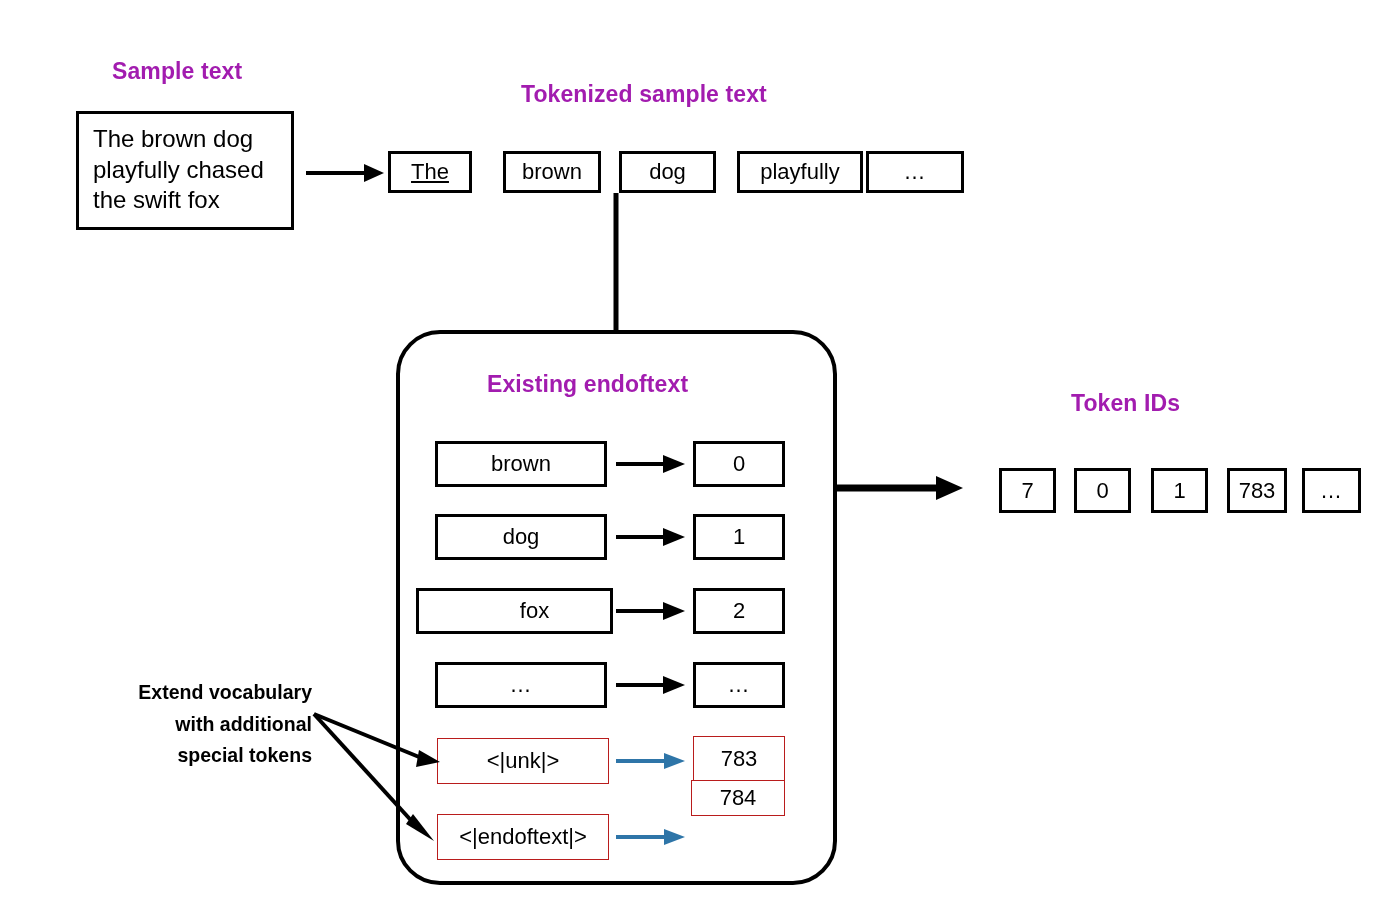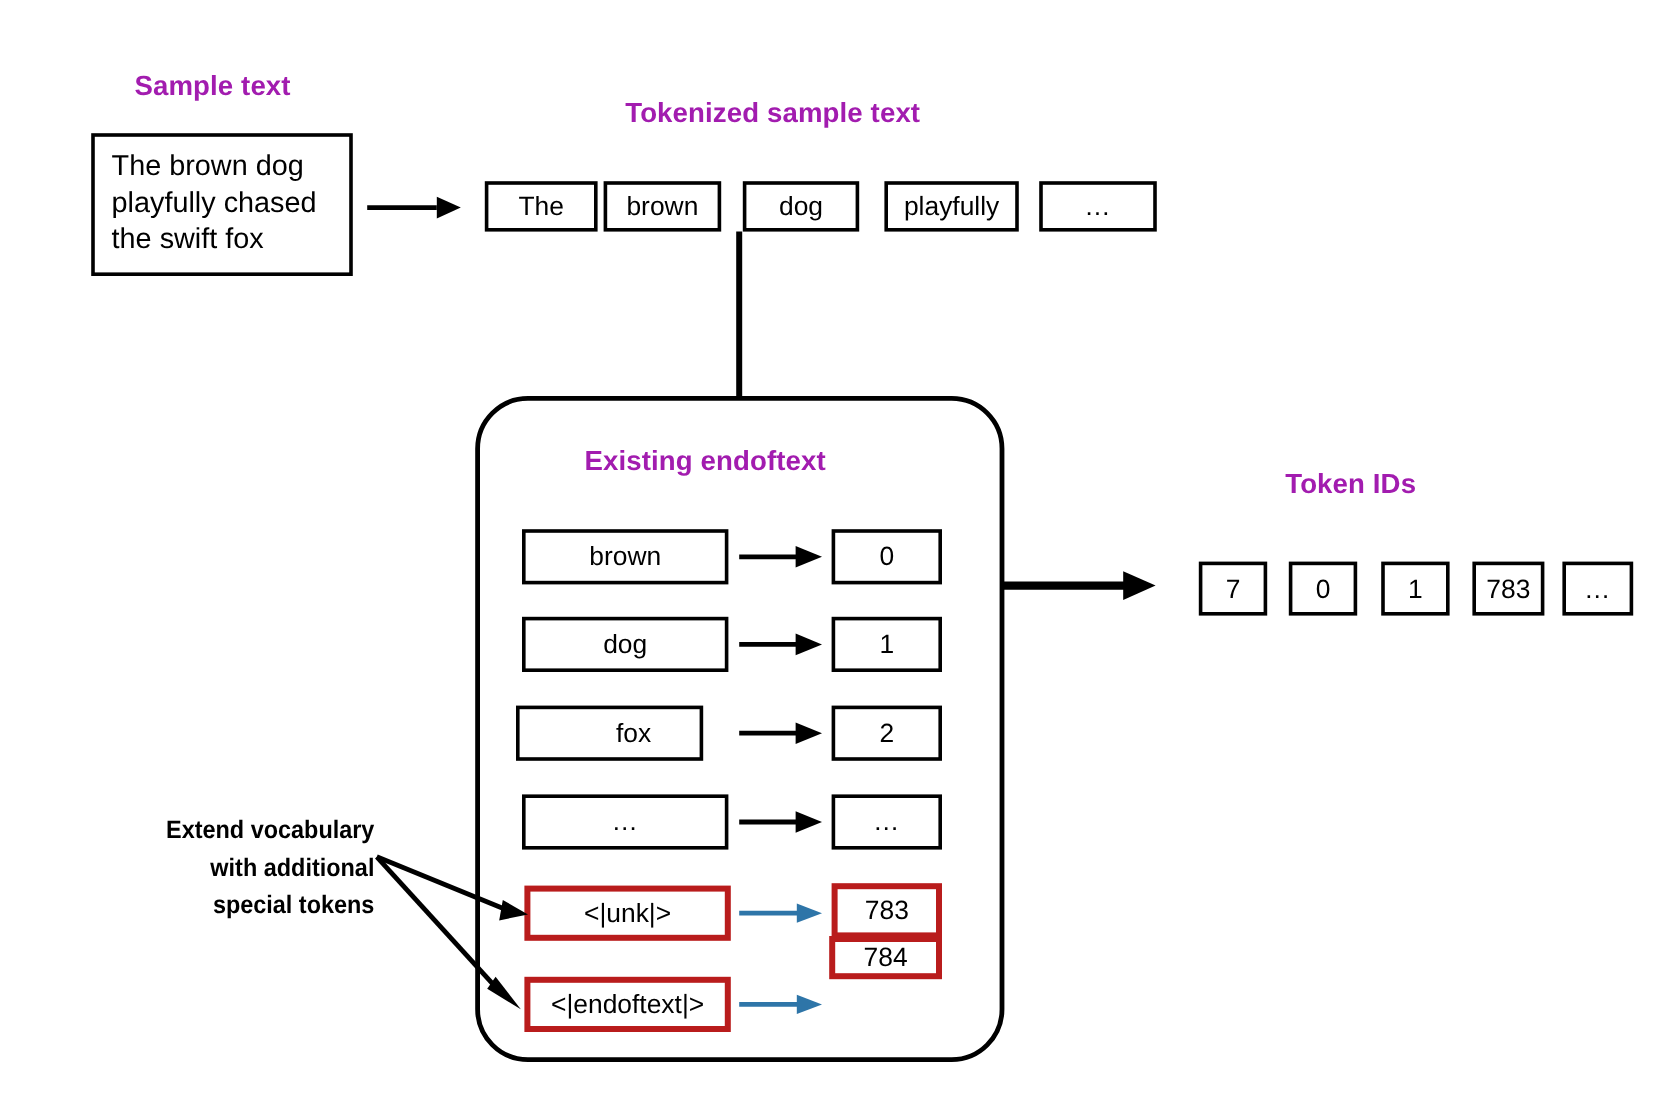--- a/index.html
+++ b/index.html
@@ -49,21 +49,21 @@
     border: 3px solid #000000;
     background: #ffffff;
     padding: 10px 12px 10px 14px;
     font-size: 24px;
     line-height: 1.28;
     color: #000;
   }
 
   
   .box.blue {
-    border: 5px solid #b91c1c;
+    border: 1px solid #b91c1c;
   }
 
   
   .vocab-panel {
     box-sizing: border-box;
     border: 4px solid #000000;
     border-radius: 44px;
     background: #ffffff;
   }
 
@@ -96,24 +96,24 @@
     <div>The brown dog</div>
     <div>playfully chased</div>
     <div>the swift fox</div>
   </div>
 
   <svg class="abs" style="left:306px; top:155px;" width="80" height="36">
     <line x1="0" y1="18" x2="58" y2="18" stroke="#000" stroke-width="4"></line>
     <polygon points="58,9 78,18 58,27" fill="#000"></polygon>
   </svg>
 
-  <div class="abs box" style="left:404px; top:151px; width:94px;  height:42px;">The</div>
+  <div class="abs box" style="left:388px; top:151px; width:84px;  height:42px;text-decoration:underline;">The</div>
   <div class="abs box" style="left:503px; top:151px; width:98px;  height:42px;">brown</div>
   <div class="abs box" style="left:619px; top:151px; width:97px;  height:42px;">dog</div>
-  <div class="abs box" style="left:737px; top:151px; width:112px; height:42px;text-align:right;">playfully</div>
+  <div class="abs box" style="left:737px; top:151px; width:126px; height:42px;text-align:right;">playfully</div>
   <div class="abs box dots" style="left:866px; top:151px; width:98px;  height:42px;">…</div>
 
   <svg class="abs" style="left:609px; top:193px;" width="14" height="140">
     <line x1="7" y1="0" x2="7" y2="140" stroke="#000" stroke-width="5"></line>
   </svg>
 
   <div class="abs vocab-panel" style="left:396px; top:330px; width:441px; height:555px;"></div>
 
   <div class="abs heading" style="left:487px; top:371px;">Existing endoftext</div>
 
@@ -124,21 +124,21 @@
   </svg>
   <div class="abs box" style="left:693px; top:441px; width:92px; height:46px;">0</div>
 
   <div class="abs box" style="left:435px; top:514px; width:172px; height:46px;">dog</div>
   <svg class="abs" style="left:616px; top:525px;" width="70" height="24">
     <line x1="0" y1="12" x2="48" y2="12" stroke="#000" stroke-width="4"></line>
     <polygon points="47,3 69,12 47,21" fill="#000"></polygon>
   </svg>
   <div class="abs box" style="left:693px; top:514px; width:92px; height:46px;">1</div>
 
-  <div class="abs box" style="left:430px; top:588px; width:156px; height:46px;padding-left:40px;">fox</div>
+  <div class="abs box" style="left:416px; top:588px; width:197px; height:46px;padding-left:40px;">fox</div>
   <svg class="abs" style="left:616px; top:599px;" width="70" height="24">
     <line x1="0" y1="12" x2="48" y2="12" stroke="#000" stroke-width="4"></line>
     <polygon points="47,3 69,12 47,21" fill="#000"></polygon>
   </svg>
   <div class="abs box" style="left:693px; top:588px; width:92px; height:46px;">2</div>
 
   <div class="abs box dots" style="left:435px; top:662px; width:172px; height:46px;">…</div>
   <svg class="abs" style="left:616px; top:673px;" width="70" height="24">
     <line x1="0" y1="12" x2="48" y2="12" stroke="#000" stroke-width="4"></line>
     <polygon points="47,3 69,12 47,21" fill="#000"></polygon>

